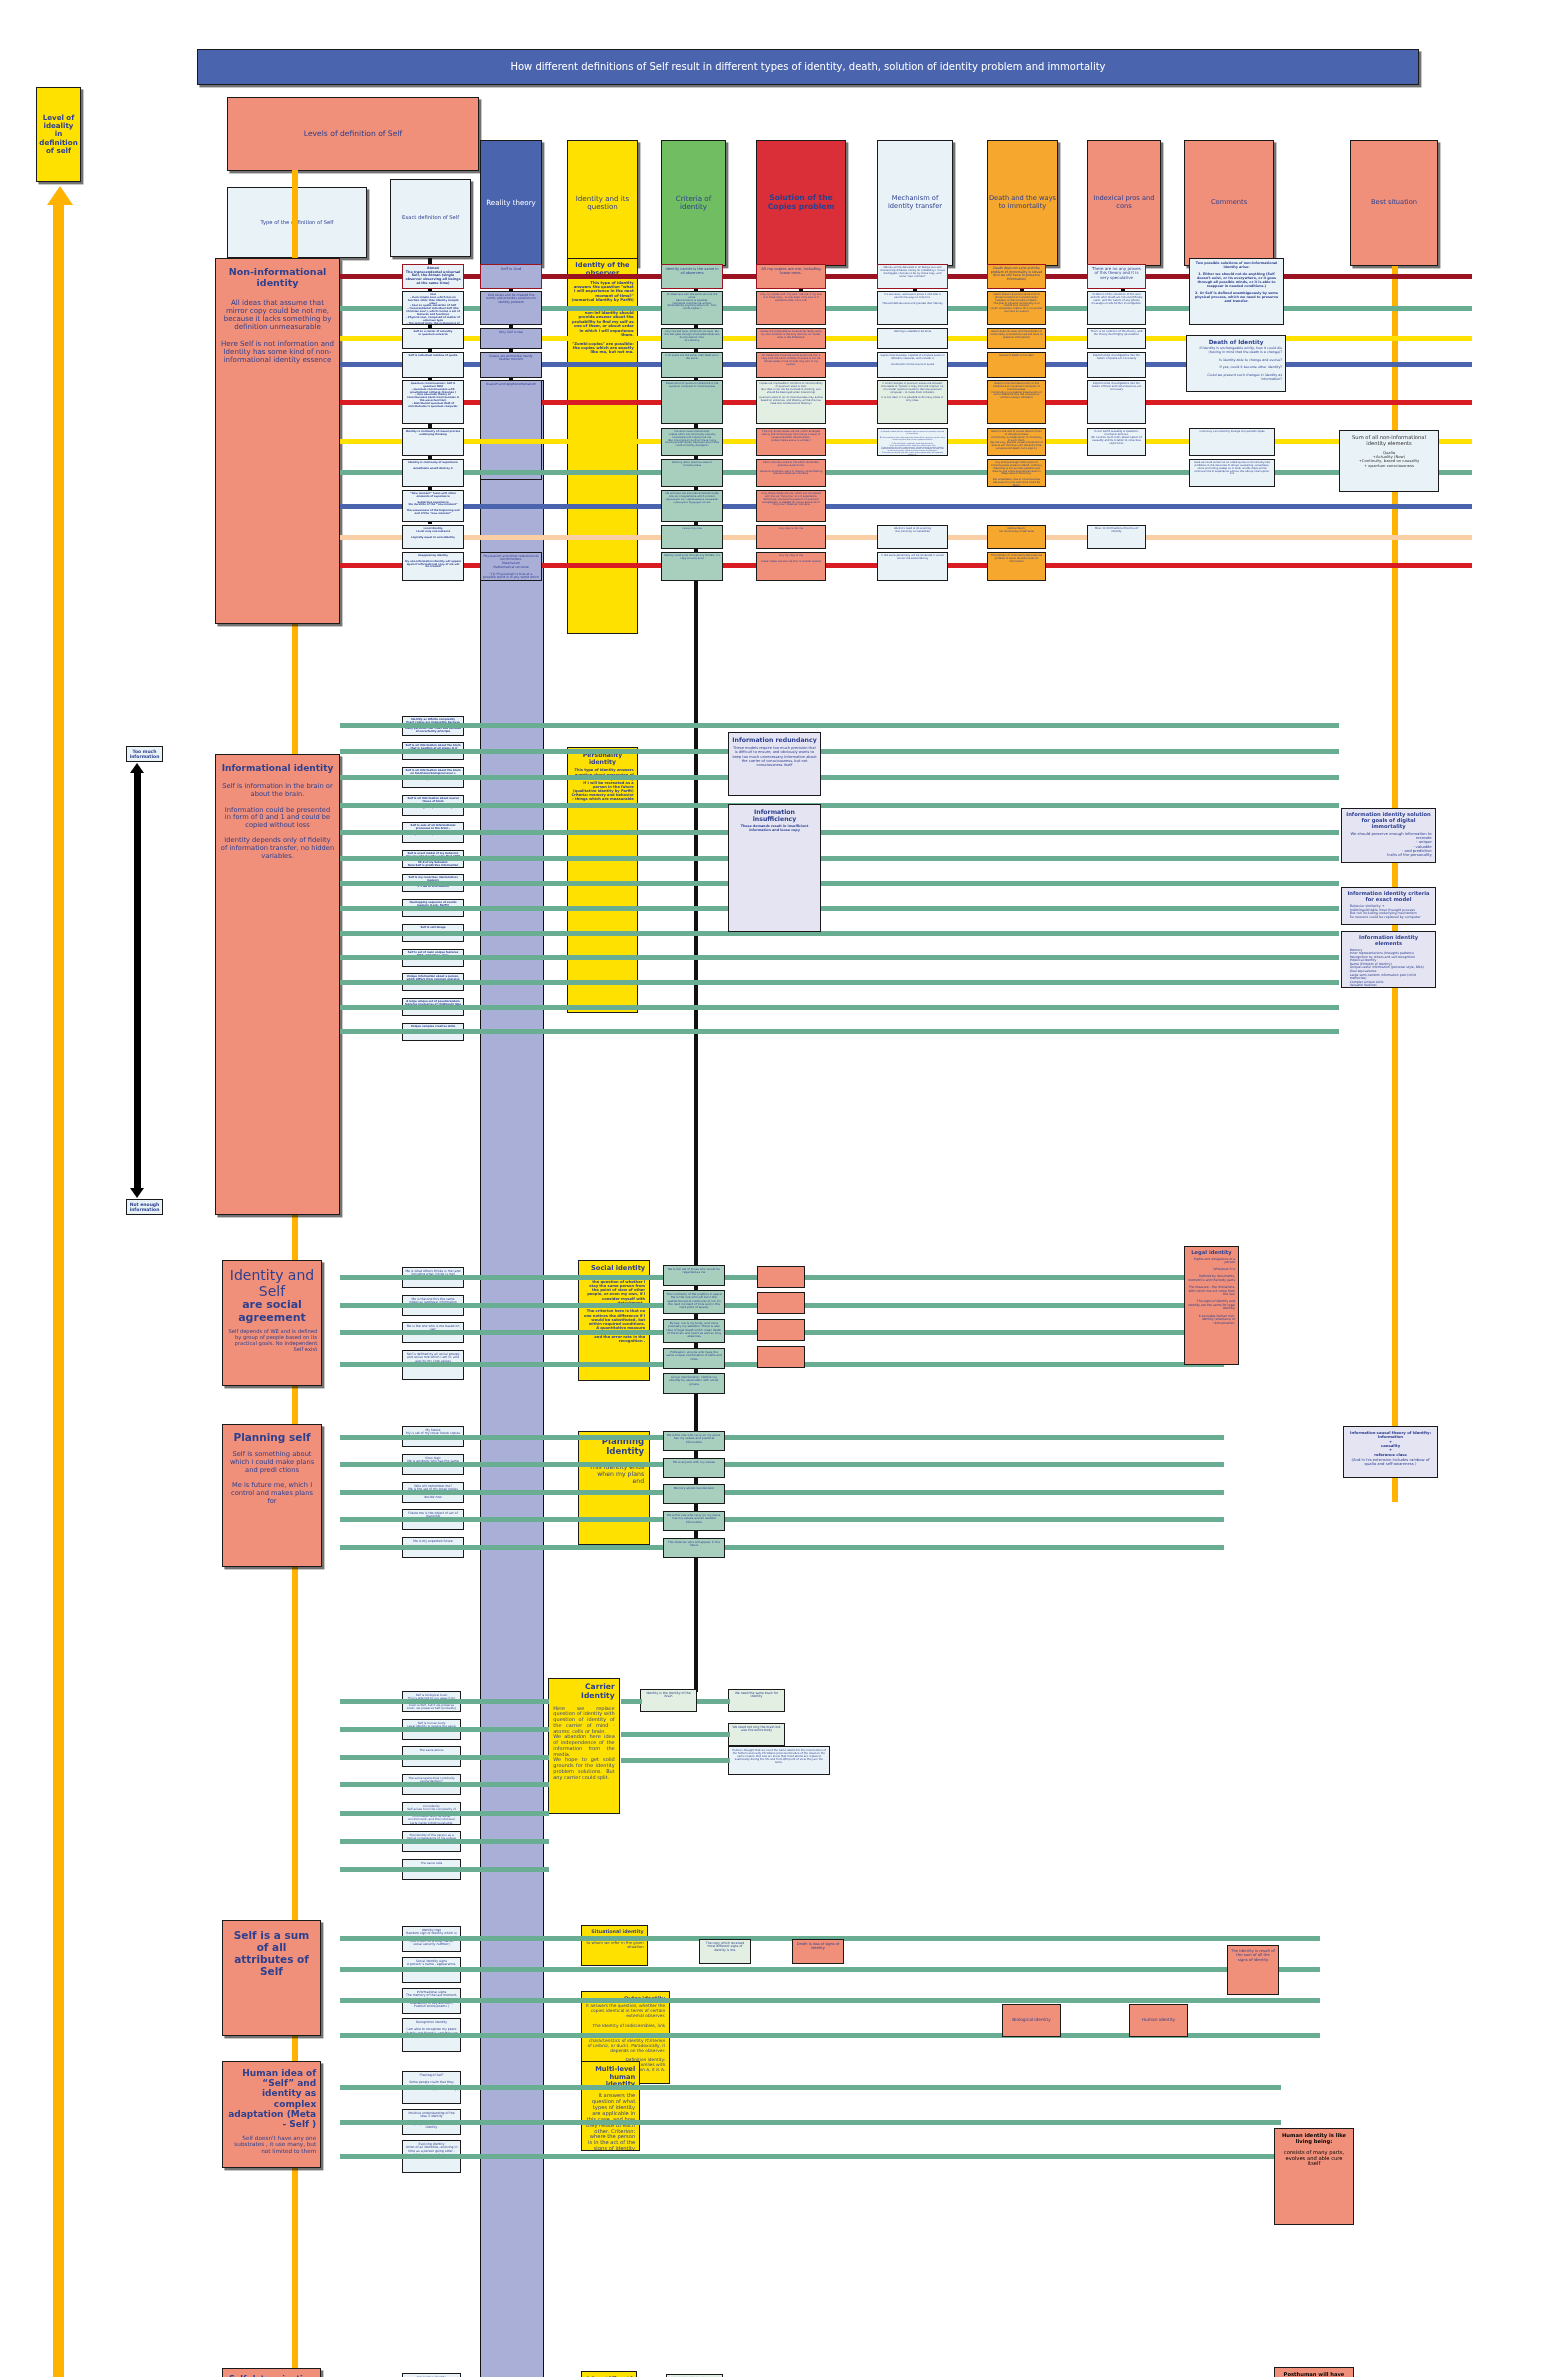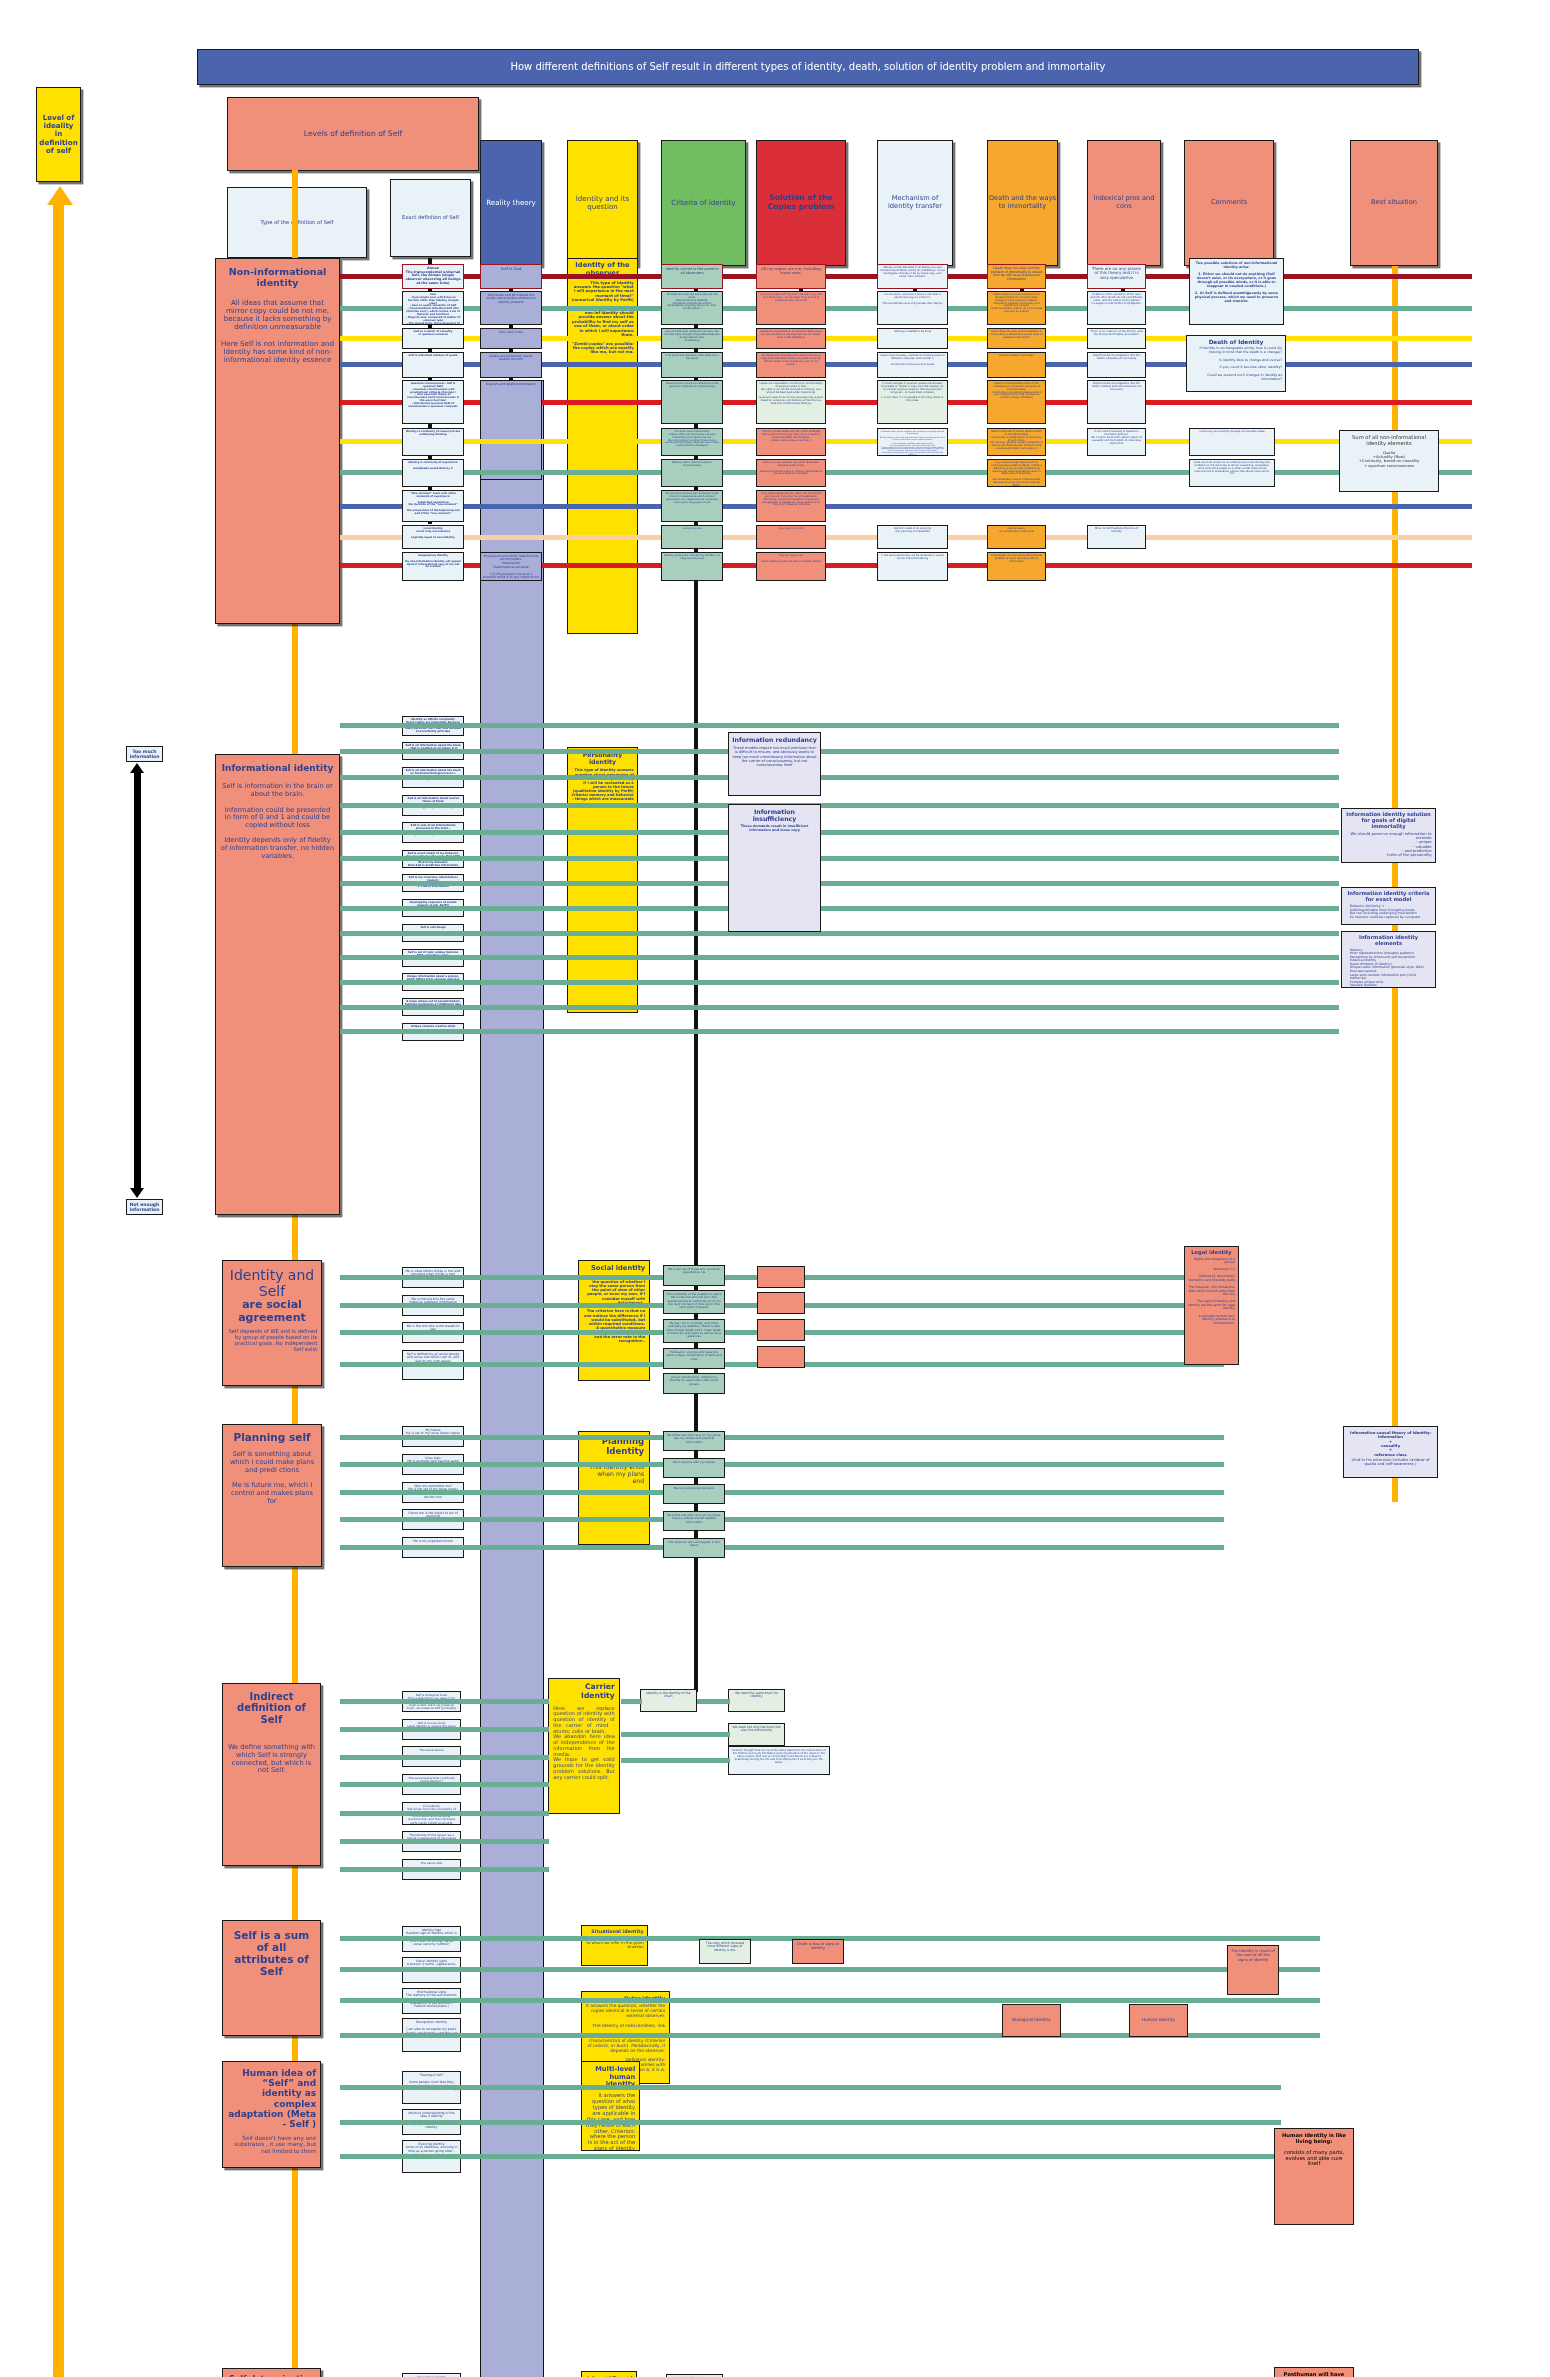--- a/index.html
+++ b/index.html
@@ -97,21 +97,21 @@
     </div>
 
   <div class="box c-blue sh" style="left:480px;top:140px;width:62px;height:126px;display:flex;align-items:center;justify-content:center;font-size:7.1px;color:#fff;">
     <span>Reality theory</span>
     </div>
 
   <div class="box c-yellow sh" style="left:567px;top:140px;width:71px;height:126px;display:flex;align-items:center;justify-content:center;font-size:7.1px;">
     <span>Identity and its question</span>
     </div>
 
-  <div class="box c-green sh" style="left:661px;top:140px;width:85px;height:126px;display:flex;align-items:center;justify-content:center;font-size:7.1px;">
+  <div class="box c-green sh" style="left:661px;top:140px;width:65px;height:126px;display:flex;align-items:center;justify-content:center;font-size:7.1px;">
     <span>Criteria of identity</span>
     </div>
 
   <div class="box c-red sh" style="left:756px;top:140px;width:90px;height:126px;display:flex;align-items:center;justify-content:center;font-size:7.6px;font-weight:bold;">
     <span>Solution of the Copies problem</span>
     </div>
 
   <div class="box c-lightblue sh" style="left:877px;top:140px;width:76px;height:126px;display:flex;align-items:center;justify-content:center;font-size:6.7px;">
     <span>Mechanism of identity transfer</span>
     </div>
@@ -523,24 +523,20 @@
 
   <div class="box c-lavender" style="left:1343px;top:1426px;width:95px;height:52px;padding:3.8px;font-size:3.8px;">
     <span class="sub" style="white-space:pre-line;font-weight:bold;">Information-causal theory of identity: information
 +
 causality
 +
 reference class</span>
     <span class="sub" style="white-space:pre-line;margin-top:1px;">(And in his extension includes rainbow of qualia and self-awareness )</span>
   </div>
 
-  <div class="box c-salmon sh" style="left:222px;top:1683px;width:99px;height:183px;padding:6.7px 3.8px;font-size:6.7px;">
-    <span class="ttl" style="font-size:10px;">Indirect definition of Self</span>
-    <span class="sub" style="margin-top:19px;">We define something with which Self is strongly connected, but which is not Self.</span>
-  </div>
 
   <div class="box c-yellow" style="left:548px;top:1678px;width:72px;height:136px;padding:4.3px;font-size:5px;">
     <span class="ttl lft" style="font-size:7.6px;">Carrier Identity</span>
     <span class="sub lft" style="margin-top:4.8px;white-space:pre-line;text-align:justify;">Here we replace question of identity with question of identity of the carrier of mind - atoms: cells or brain.
 We abandon here idea of independence of the information from the media.
 We hope to get solid grounds for the identity problem solutions. But any carrier could split.</span>
   </div>
 
   <div id="indirectRows">
       <div class="box c-lightblue" style="left: 402px; top: 1691px; width: 59px; height: 21px; font-size: 2.9px; padding: 1.9px; border-width: 1px; white-space: pre-line;">Self is biological brain

